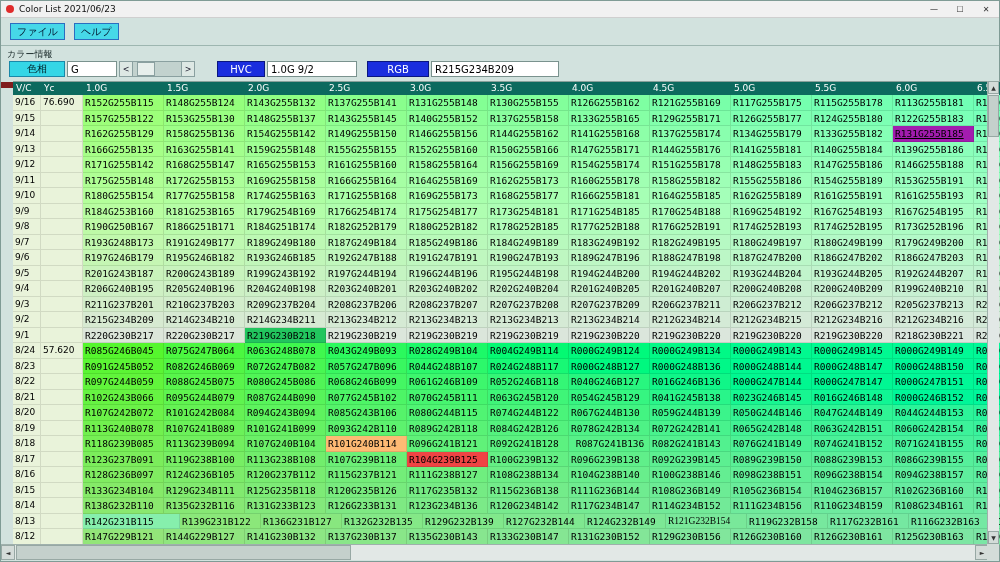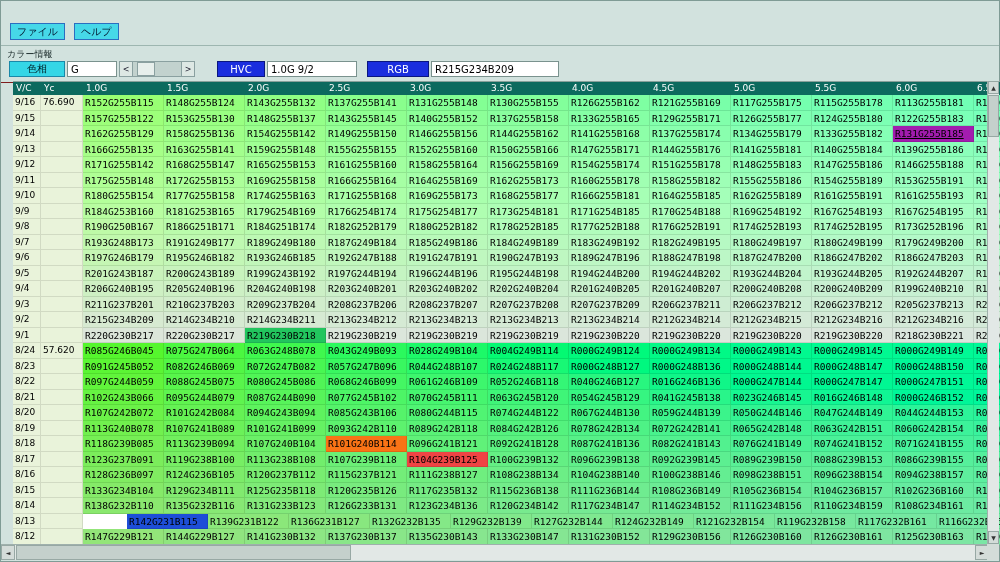--- a/index.html
+++ b/index.html
@@ -17,21 +17,21 @@
   
   .toolbar{position:absolute;top:17px;left:0;right:0;height:27px;display:flex;align-items:center;
            padding-left:9px;gap:9px;}
   .app-button{height:18px;padding:0 22px;background:#a01218;color:#fff;font-size:11px;
               border:1px solid #5a0808;box-shadow:inset 1px 1px 0 rgba(255,255,255,.35);
               display:flex;align-items:center;}
   .tb-btn{height:15px;padding:0 6px;background:#46d8e8;color:#001830;font-size:10px;
           border:1px solid #2b6ec0;display:flex;align-items:center;}
   
   .infobar{position:absolute;top:44px;left:0;right:0;height:36px;
-           border-top:1px solid #9db6b0;border-bottom:1px solid #7f1d1d;}
+           border-top:1px solid #9db6b0;border-bottom:6px solid #7f1d1d;}
   .info-label{font-size:9px;color:#102020;padding:2px 0 0 6px;}
   .info-controls{position:absolute;top:15px;left:0;right:0;height:16px;display:flex;align-items:center;}
   .lab{height:16px;box-sizing:border-box;font-size:10px;display:flex;align-items:center;justify-content:center;}
   .lab-hue{background:#35d6e6;color:#00222a;border:1px solid #1a88a8;width:56px;margin-left:8px;}
   .lab-blue{background:#1a2ede;color:#ffffff;border:1px solid #0a1680;}
   .tinput{height:16px;box-sizing:border-box;background:#fff;border:1px solid #7a928e;
           font-size:10px;padding:0 3px;font-family:"DejaVu Sans",sans-serif;}
   .spinner{display:flex;height:16px;margin-left:2px;}
   .spin-btn{width:14px;box-sizing:border-box;background:#dde8e4;border:1px solid #8aa0a0;
             font-size:8px;display:flex;align-items:center;justify-content:center;color:#223;}
@@ -66,20 +66,29 @@
   .h-right{width:14px;height:100%;font-size:6px;flex:none;margin-left:auto;}
   .h-thumb{width:335px;height:100%;background:#c4d0cc;border:1px solid #97a8a4;
            box-sizing:border-box;flex:none;margin-left:1px;}
   .corner{position:absolute;top:543px;right:0;width:12px;height:16px;background:#d4dcd9;}
 </style>
 </head>
 <body>
 
 <div class="window">
 
+  <div class="titlebar">
+    <span class="app-icon"></span>
+    <span class="title-text">Color List 2021/06/23</span>
+    <span class="win-btns">
+      <span class="win-btn">—</span>
+      <span class="win-btn">☐</span>
+      <span class="win-btn close">✕</span>
+    </span>
+  </div>
 
   <div class="toolbar">
     <div class="tb-btn">ファイル</div>
     <div class="tb-btn">ヘルプ</div>
   </div>
 
   <div class="infobar">
     <div class="info-label">カラー情報</div>
     <div class="info-controls">
       <div class="lab lab-hue">色相</div>
@@ -467,24 +476,24 @@
           <div class="cell" style="width: 81px; background: rgb(63, 242, 151);">R063G242B151</div>
           <div class="cell" style="width: 81px; background: rgb(60, 242, 154);">R060G242B154</div>
           <div class="cell" style="width: 81px; background: rgb(57, 242, 157);">R057G242B157</div>
         </div>
         <div class="row">
           <div class="cell lcol" style="width: 28px;">8/18</div>
           <div class="cell lcol" style="width: 42px;"></div>
           <div class="cell" style="width: 81px; background: rgb(118, 239, 85);">R118G239B085</div>
           <div class="cell" style="width: 81px; background: rgb(113, 239, 94);">R113G239B094</div>
           <div class="cell" style="width: 81px; background: rgb(107, 240, 104);">R107G240B104</div>
-          <div class="cell" style="width: 81px; background: #f97316;">R101G240B114</div>
+          <div class="cell" style="width: 81px; background: #fdba74;">R101G240B114</div>
           <div class="cell" style="width: 81px; background: rgb(96, 241, 121);">R096G241B121</div>
           <div class="cell" style="width: 81px; background: rgb(92, 241, 128);">R092G241B128</div>
-          <div class="cell" style="width: 81px; background: rgb(87, 241, 136);">R087G241B136</div>
+          <div class="cell" style="width: 81px; background: rgb(87, 241, 136); text-align: center;">R087G241B136</div>
           <div class="cell" style="width: 81px; background: rgb(82, 241, 143);">R082G241B143</div>
           <div class="cell" style="width: 81px; background: rgb(76, 241, 149);">R076G241B149</div>
           <div class="cell" style="width: 81px; background: rgb(74, 241, 152);">R074G241B152</div>
           <div class="cell" style="width: 81px; background: rgb(71, 241, 155);">R071G241B155</div>
           <div class="cell" style="width: 81px; background: rgb(68, 241, 158);">R068G241B158</div>
         </div>
         <div class="row">
           <div class="cell lcol" style="width: 28px;">8/17</div>
           <div class="cell lcol" style="width: 42px;"></div>
           <div class="cell" style="width: 81px; background: rgb(123, 237, 91);">R123G237B091</div>
@@ -544,28 +553,28 @@
           <div class="cell" style="width: 81px; background: rgb(117, 234, 147);">R117G234B147</div>
           <div class="cell" style="width: 81px; background: rgb(114, 234, 152);">R114G234B152</div>
           <div class="cell" style="width: 81px; background: rgb(111, 234, 156);">R111G234B156</div>
           <div class="cell" style="width: 81px; background: rgb(110, 234, 159);">R110G234B159</div>
           <div class="cell" style="width: 81px; background: rgb(108, 234, 161);">R108G234B161</div>
           <div class="cell" style="width: 81px; background: rgb(106, 234, 163);">R106G234B163</div>
         </div>
         <div class="row">
           <div class="cell lcol" style="width: 28px;">8/13</div>
           <div class="cell lcol" style="width: 42px;"></div>
-          <div class="cell" style="width: 81px; background: #1d4ed8; margin-left: 44px;">R142G231B115</div>
+          <div class="cell" style="width: 97px; background: #86efac;">R142G231B115</div>
           <div class="cell" style="width: 81px; background: rgb(139, 231, 122);">R139G231B122</div>
           <div class="cell" style="width: 81px; background: rgb(136, 231, 127);">R136G231B127</div>
           <div class="cell" style="width: 81px; background: rgb(132, 232, 135);">R132G232B135</div>
           <div class="cell" style="width: 81px; background: rgb(129, 232, 139);">R129G232B139</div>
           <div class="cell" style="width: 81px; background: rgb(127, 232, 144);">R127G232B144</div>
           <div class="cell" style="width: 81px; background: rgb(124, 232, 149);">R124G232B149</div>
-          <div class="cell" style="width: 81px; background: rgb(121, 232, 154);">R121G232B154</div>
+          <div class="cell" style="width: 81px; background: rgb(121, 232, 154); font-family: Liberation Serif, serif;">R121G232B154</div>
           <div class="cell" style="width: 81px; background: rgb(119, 232, 158);">R119G232B158</div>
           <div class="cell" style="width: 81px; background: rgb(117, 232, 161);">R117G232B161</div>
           <div class="cell" style="width: 81px; background: rgb(116, 232, 163);">R116G232B163</div>
           <div class="cell" style="width: 81px; background: rgb(114, 232, 165);">R114G232B165</div>
         </div>
         <div class="row">
           <div class="cell lcol" style="width: 28px;">8/12</div>
           <div class="cell lcol" style="width: 42px;"></div>
           <div class="cell" style="width: 81px; background: rgb(147, 229, 121);">R147G229B121</div>
           <div class="cell" style="width: 81px; background: rgb(144, 229, 127);">R144G229B127</div>

